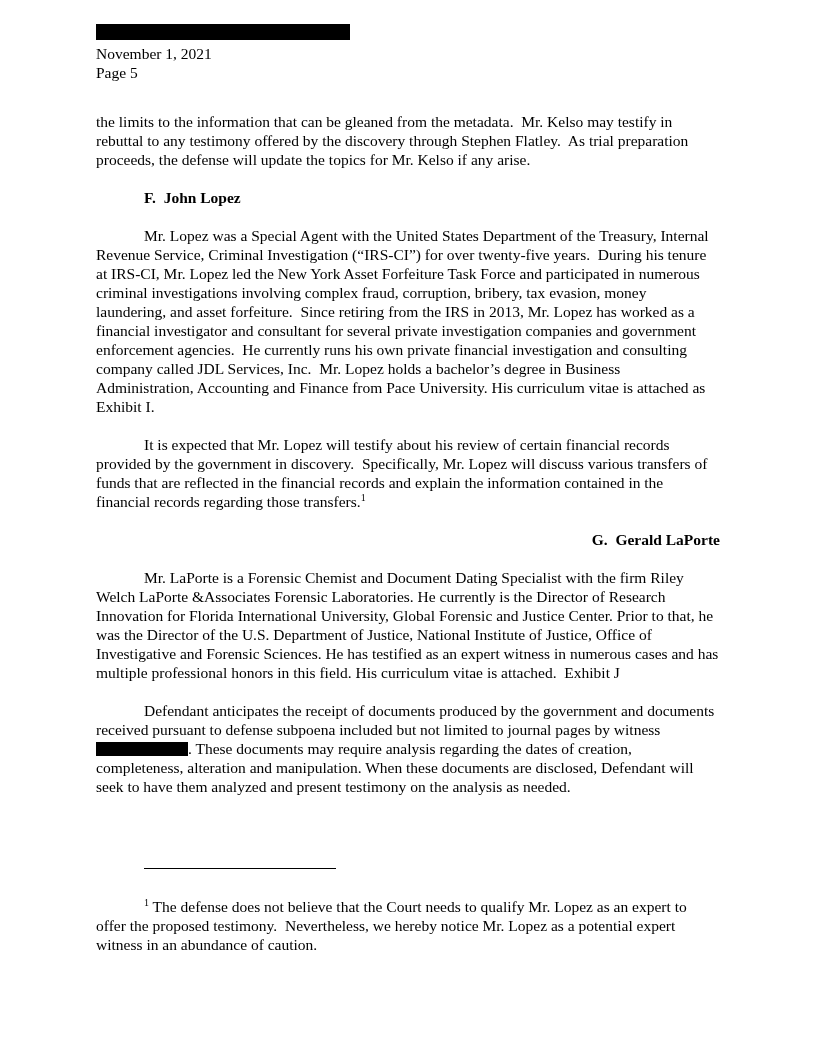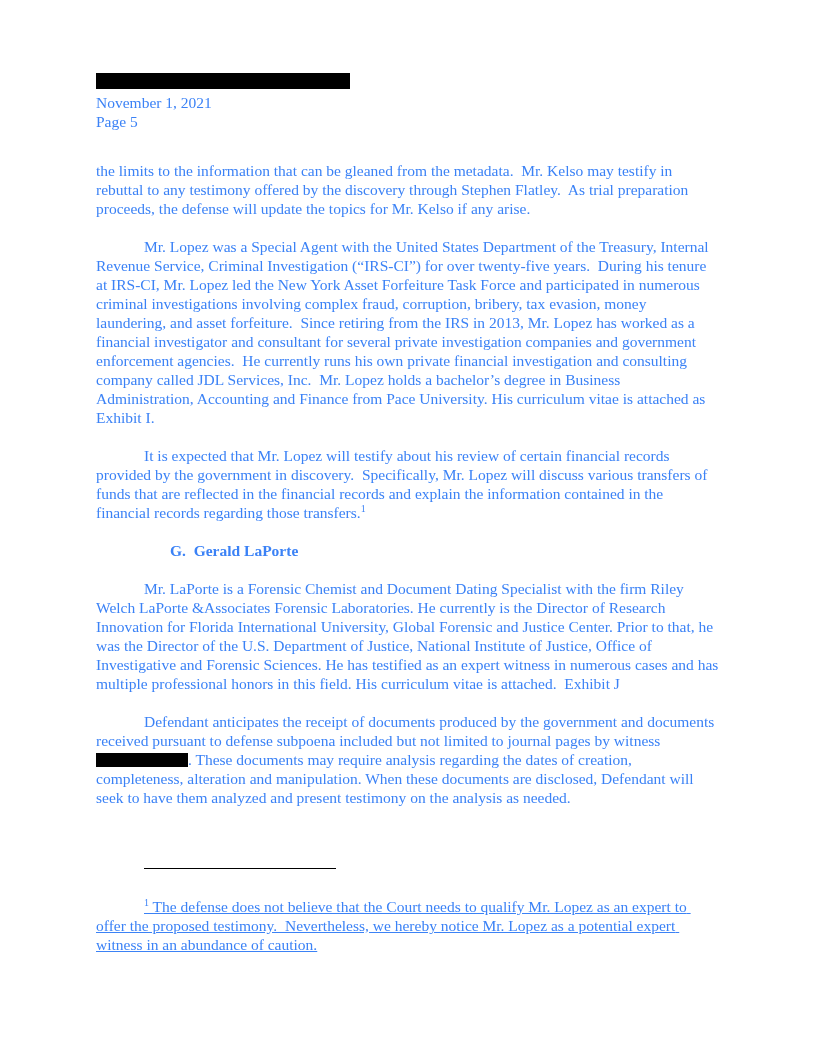--- a/index.html
+++ b/index.html
@@ -8,23 +8,23 @@
     background: #ffffff;
   }
   .page {
     position: relative;
     width: 816px;
     height: 1056px;
     background: #ffffff;
     font-family: "Liberation Serif", serif;
     font-size: 15.5px;
     line-height: 19px;
-    color: #3b82f6;
+    color: #000000;
     box-sizing: border-box;
-    padding: 73px 96px 40px 96px;
+    padding: 24px 96px 40px 96px;
     overflow: hidden;
   }
   .redaction-bar {
     width: 254px;
     height: 16px;
     background: #000000;
     margin-bottom: 4px;
   }
   .header-line {
     margin: 0;
@@ -39,40 +39,39 @@
   }
   p.para.no-indent {
     text-indent: 0;
   }
   p.heading {
     margin: 0 0 19px 0;
     font-weight: bold;
     white-space: pre-wrap;
   }
   p.heading.level-f { text-indent: 48px; }
-  p.heading.level-g { text-indent: 74px; }
+  p.heading.level-g { text-indent: 74px; text-align: right; }
   sup.fn-ref {
     font-size: 10px;
     line-height: 0;
     vertical-align: super;
   }
   .inline-redaction {
     display: inline-block;
     width: 92px;
     height: 14px;
     background: #000000;
     vertical-align: baseline;
     margin-bottom: -2px;
   }
   .footnote-area {
     position: absolute;
     left: 96px;
     right: 96px;
     top: 868px;
-    text-decoration: underline;
   }
   .footnote-rule {
     width: 192px;
     height: 0;
     border-top: 1px solid #000000;
     margin-left: 48px;
     margin-bottom: 28px;
   }
   p.footnote-text {
     margin: 0;
@@ -88,20 +87,21 @@
   <header>
     <div class="redaction-bar"></div>
     <div class="header-line">November 1, 2021</div>
     <div class="header-line">Page 5</div>
   </header>
 
   <main class="content">
 
     <p class="para no-indent">the limits to the information that can be gleaned from the metadata.  Mr. Kelso may testify in rebuttal to any testimony offered by the discovery through Stephen Flatley.  As trial preparation proceeds, the defense will update the topics for Mr. Kelso if any arise.</p>
 
+    <p class="heading level-f">F.  John Lopez</p>
 
     <p class="para">Mr. Lopez was a Special Agent with the United States Department of the Treasury, Internal Revenue Service, Criminal Investigation (“IRS-CI”) for over twenty-five years.  During his tenure at IRS-CI, Mr. Lopez led the New York Asset Forfeiture Task Force and participated in numerous criminal investigations involving complex fraud, corruption, bribery, tax evasion, money laundering, and asset forfeiture.  Since retiring from the IRS in 2013, Mr. Lopez has worked as a financial investigator and consultant for several private investigation companies and government enforcement agencies.  He currently runs his own private financial investigation and consulting company called JDL Services, Inc.  Mr. Lopez holds a bachelor’s degree in Business Administration, Accounting and Finance from Pace University. His curriculum vitae is attached as Exhibit I.</p>
 
     <p class="para"><span>It is expected that Mr. Lopez will testify about his review of certain financial records provided by the government in discovery.  Specifically, Mr. Lopez will discuss various transfers of funds that are reflected in the financial records and explain the information contained in the financial records regarding those transfers.</span><sup class="fn-ref">1</sup></p>
 
     <p class="heading level-g">G.  Gerald LaPorte</p>
 
     <p class="para">Mr. LaPorte is a Forensic Chemist and Document Dating Specialist with the firm Riley Welch LaPorte &amp;Associates Forensic Laboratories. He currently is the Director of Research Innovation for Florida International University, Global Forensic and Justice Center. Prior to that, he was the Director of the U.S. Department of Justice, National Institute of Justice, Office of Investigative and Forensic Sciences. He has testified as an expert witness in numerous cases and has multiple professional honors in this field. His curriculum vitae is attached.  Exhibit J</p>
 
     <p class="para"><span>Defendant anticipates the receipt of documents produced by the government and documents received pursuant to defense subpoena included but not limited to journal pages by witness</span><span class="inline-redaction"></span><span>. These documents may require analysis regarding the dates of creation, completeness, alteration and manipulation. When these documents are disclosed, Defendant will seek to have them analyzed and present testimony on the analysis as needed.</span></p>

